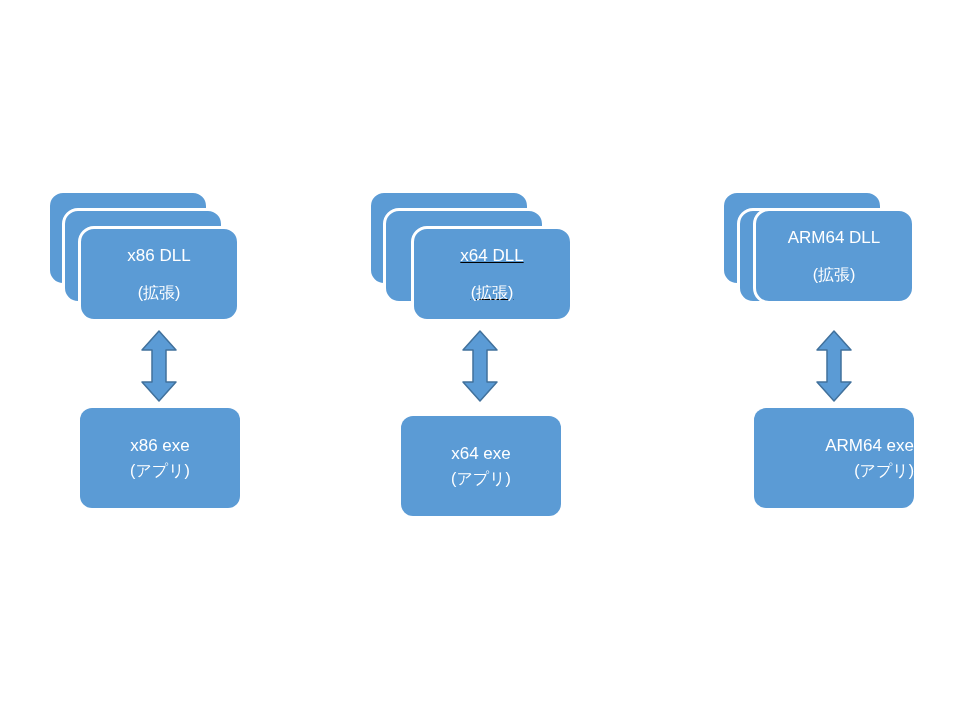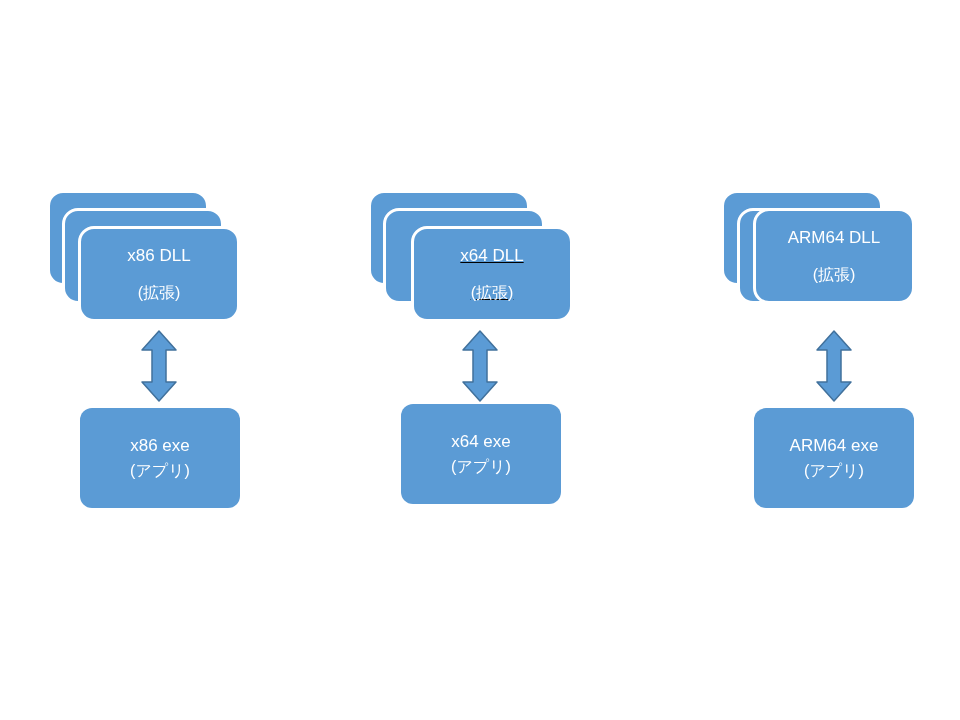--- a/index.html
+++ b/index.html
@@ -94,35 +94,35 @@
   <div>
     <div class="card" style="left:368px; top:190px;"></div>
     <div class="card" style="left:383px; top:208px;"></div>
     <div class="card front" style="left:411px; top:226px;text-decoration:underline;">
       <div class="label-latin">x64 DLL</div>
       <div class="label-jp">(拡張)</div>
     </div>
     <svg class="arrow" style="left:462px; top:330px;" viewBox="0 0 36 72">
       <polygon points="18,1 35,20 25,20 25,52 35,52 18,71 1,52 11,52 11,20 1,20"></polygon>
     </svg>
-    <div class="exe-card" style="left:401px; top:404px;">
+    <div class="exe-card" style="left:401px; top:416px;">
       <div class="label-latin">x64 exe</div>
       <div class="label-jp">(アプリ)</div>
     </div>
   </div>
 
   <div>
     <div class="card" style="left:721px; top:190px;"></div>
     <div class="card" style="left:737px; top:208px;"></div>
     <div class="card front" style="left:753px; top:208px;">
       <div class="label-latin">ARM64 DLL</div>
       <div class="label-jp">(拡張)</div>
     </div>
     <svg class="arrow" style="left:816px; top:330px;" viewBox="0 0 36 72">
       <polygon points="18,1 35,20 25,20 25,52 35,52 18,71 1,52 11,52 11,20 1,20"></polygon>
     </svg>
-    <div class="exe-card" style="left:754px; top:408px;">
+    <div class="exe-card" style="left:754px; top:408px;align-items:flex-end;">
       <div class="label-latin">ARM64 exe</div>
       <div class="label-jp">(アプリ)</div>
     </div>
   </div>
 
 </div>
 
 </body></html>

